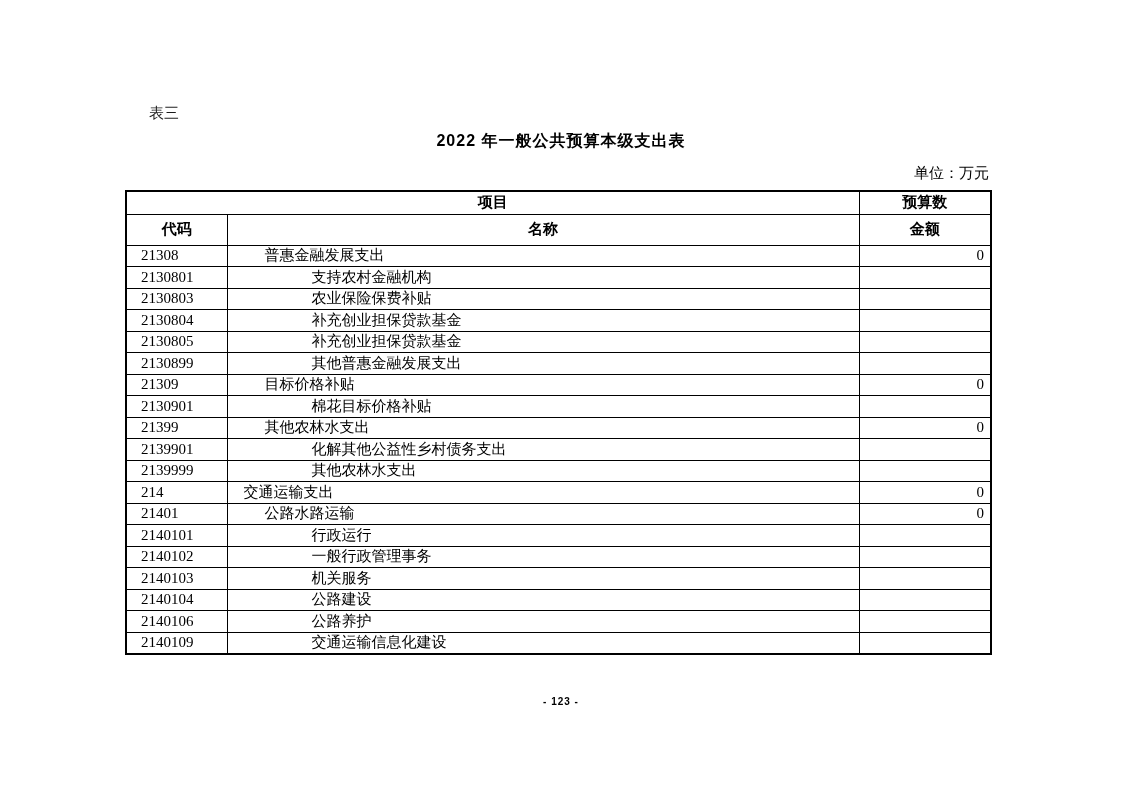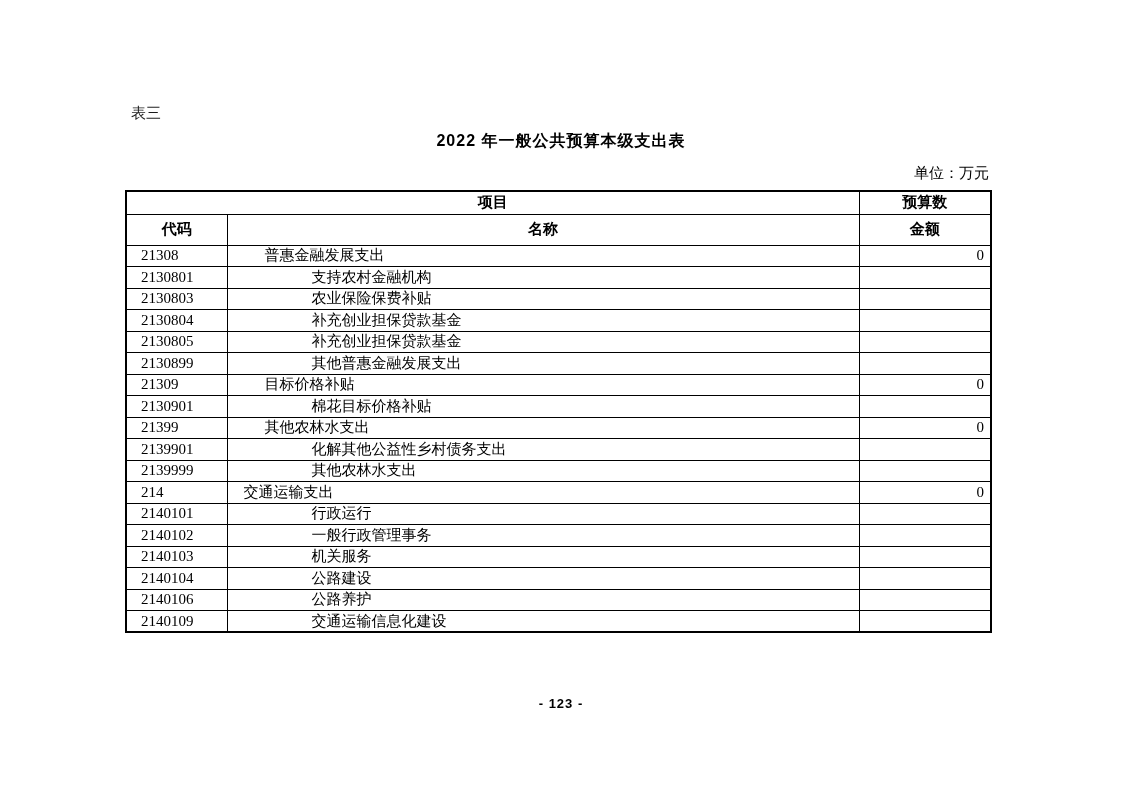--- a/index.html
+++ b/index.html
@@ -3,21 +3,21 @@
 <meta charset="utf-8">
 <style>
   * { margin: 0; padding: 0; box-sizing: border-box; }
   html, body { background: #ffffff; }
   body {
     width: 1122px; height: 793px; position: relative;
     font-family: "Liberation Serif", "DejaVu Serif", serif;
     color: #000000;
   }
   .table-label {
-    position: absolute; left: 131px; top: 104px;
+    position: absolute; left: 149px; top: 104px;
     font-size: 15px; color: #1a1a1a;
   }
   .title {
     position: absolute; left: 0; top: 131px; width: 100%;
     text-align: center;
     font-family: "Liberation Sans", "DejaVu Sans", sans-serif;
     font-size: 16px; font-weight: bold; letter-spacing: 1px;
   }
   .unit {
     position: absolute; right: 133px; top: 164px;
@@ -41,21 +41,21 @@
   .budget-table tbody td { height: 21.5px; }
   .code-cell { padding-left: 14px; margin-left: 10px; }
   .name-cell.indent-0 { padding-left: 16px; }
   .name-cell.indent-1 { padding-left: 37px; }
   .name-cell.indent-2 { padding-left: 84px; }
   .amount-cell { text-align: right; padding-right: 6px; }
   .page-number {
     position: absolute; left: 0; top: 696px; width: 100%;
     text-align: center;
     font-family: "Liberation Sans", "DejaVu Sans", sans-serif;
-    font-size: 13px; font-weight: bold; letter-spacing: 1px;
+    font-size: 10px; font-weight: bold; letter-spacing: 1px;
   }
 </style>
 </head>
 <body>
 
 <div class="page">
 
   <div class="table-label">表三</div>
 
   <h1 class="title">2022 年一般公共预算本级支出表</h1>
@@ -134,20 +134,25 @@
     <td class="code-cell">2139999</td>
     <td class="name-cell indent-2">其他农林水支出</td>
     <td class="amount-cell"></td>
   </tr>
         <tr>
     <td class="code-cell">214</td>
     <td class="name-cell indent-0">交通运输支出</td>
     <td class="amount-cell">0</td>
   </tr>
         <tr>
+    <td class="code-cell">21401</td>
+    <td class="name-cell indent-1">公路水路运输</td>
+    <td class="amount-cell">0</td>
+  </tr>
+        <tr>
     <td class="code-cell">2140101</td>
     <td class="name-cell indent-2">行政运行</td>
     <td class="amount-cell"></td>
   </tr>
         <tr>
     <td class="code-cell">2140102</td>
     <td class="name-cell indent-2">一般行政管理事务</td>
     <td class="amount-cell"></td>
   </tr>
         <tr>

